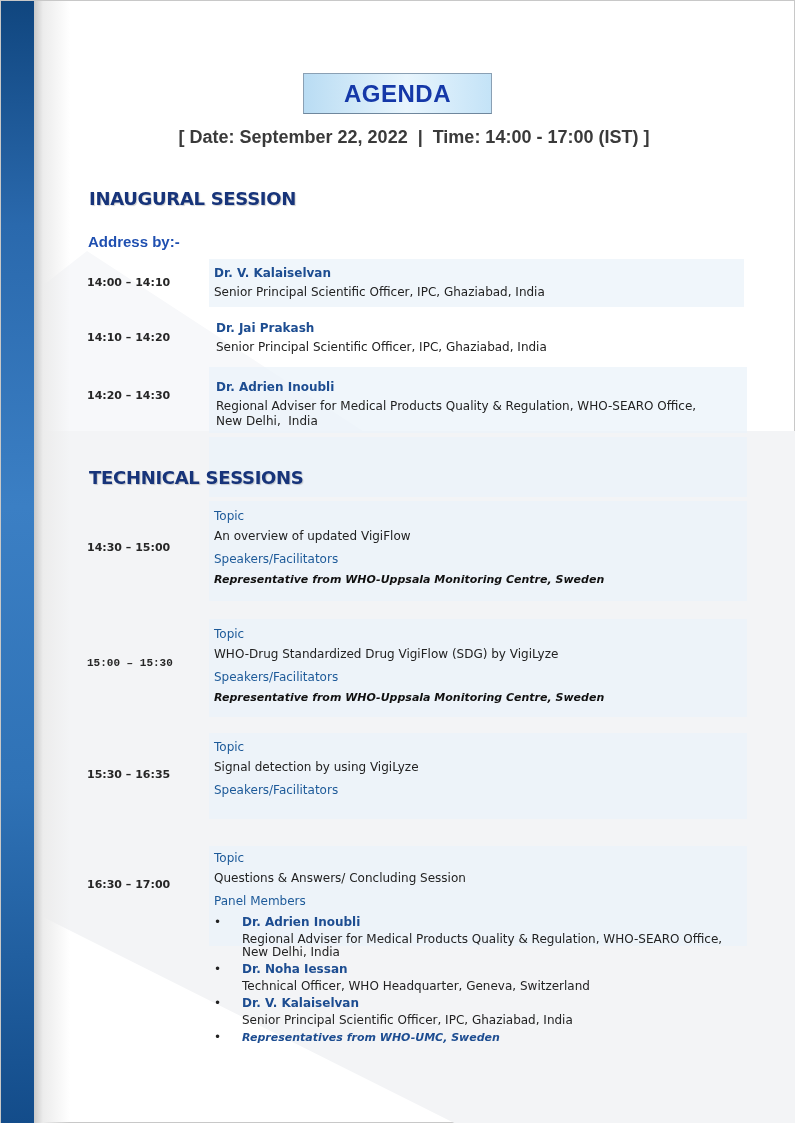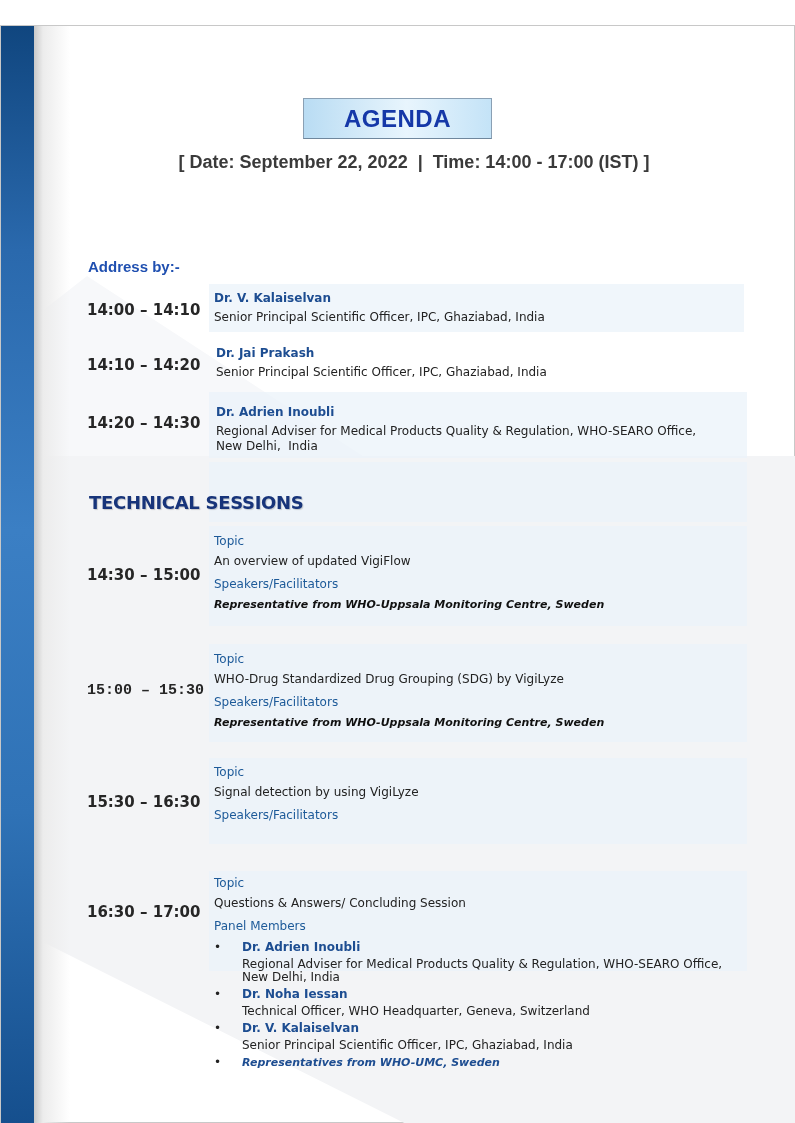--- a/index.html
+++ b/index.html
@@ -6,21 +6,20 @@
   body {
     width: 795px; height: 1123px; position: relative; overflow: hidden;
     background: #ffffff;
     font-family: "Liberation Sans", sans-serif;
     color: #222;
   }
   .frame {
     position: absolute; inset: 0;
     border: 1px solid #c8c8c8; box-sizing: border-box;
     background: #fff;
-    margin-top: 25px;
   }
   .stripe {
     position: absolute; left: 0; top: 0; width: 33px; height: 1123px;
     background: linear-gradient(to bottom, #10467f 0%, #2a69ad 20%, #3b7fc4 45%, #2f72b6 70%, #134c8a 100%);
   }
   .stripe-shadow {
     position: absolute; left: 33px; top: 0; width: 36px; height: 1123px;
     background: linear-gradient(to right, #c9c9c9 0%, #ececec 25%, rgba(255,255,255,0) 100%);
   }
   .bg-wedge1 {
@@ -58,21 +57,21 @@
     font-size: 18px; color: #17347a; letter-spacing: -0.3px;
     text-shadow: 1px 1px 1px rgba(0,0,0,0.18);
   }
   .address-by {
     position: absolute; left: 87px; top: 232px;
     font-weight: bold; font-size: 15px; color: #1f4fb0;
   }
   .time {
     position: absolute; left: 86px; width: 120px;
     font-family: "DejaVu Sans", sans-serif; font-weight: bold;
-    font-size: 15px; color: #262626; white-space: nowrap;
+    font-size: 11px; color: #262626; white-space: nowrap;
   }
   .entry {
     position: absolute; left: 213px; width: 530px;
     font-family: "DejaVu Sans", sans-serif; font-size: 12px; color: #222;
     line-height: 15px;
   }
   .name { font-weight: bold; color: #1d4d91; font-size: 12px; margin-bottom: 4px; }
   .label { font-weight: normal; color: #1d5a99; font-size: 12px; }
   .plain { font-size: 12px; color: #222; }
   .ital { font-style: italic; font-weight: bold; font-size: 11px; color: #111; }
@@ -101,20 +100,21 @@
   <div class="band" style="left:208px; top:845px; width:538px; height:100px;"></div>
 
   <div class="stripe"></div>
   <div class="stripe-shadow"></div>
 
   <div class="agenda-box">
     <span class="agenda-title">AGENDA</span>
   </div>
   <div class="date-line" style="white-space:pre;">[ Date: September 22, 2022  |  Time: 14:00 - 17:00 (IST) ]</div>
 
+  <div class="section-title" style="top:187px;">INAUGURAL SESSION</div>
   <div class="address-by">Address by:-</div>
 
   <div class="time" style="top:275px;">14:00 – 14:10</div>
   <div class="entry" style="top:265px;">
     <div class="name">Dr. V. Kalaiselvan</div>
     <div class="plain">Senior Principal Scientific Officer, IPC, Ghaziabad, India</div>
   </div>
 
   <div class="time" style="top:330px;">14:10 – 14:20</div>
   <div class="entry" style="top:320px; left:215px;">
@@ -139,28 +139,28 @@
     <div class="gap-m"></div>
     <div class="label">Speakers/Facilitators</div>
     <div class="gap-s"></div>
     <div class="ital">Representative from WHO-Uppsala Monitoring Centre, Sweden</div>
   </div>
 
   <div class="time" style="top:656px;font-family:Liberation Mono, monospace;">15:00 – 15:30</div>
   <div class="entry" style="top:626px;">
     <div class="label">Topic</div>
     <div class="gap-s"></div>
-    <div class="plain">WHO-Drug Standardized Drug Grouping (SDG) by VigiLyze</div>
+    <div class="plain">WHO-Drug Standardized Drug VigiFlow (SDG) by VigiLyze</div>
     <div class="gap-m"></div>
     <div class="label">Speakers/Facilitators</div>
     <div class="gap-s"></div>
     <div class="ital">Representative from WHO-Uppsala Monitoring Centre, Sweden</div>
   </div>
 
-  <div class="time" style="top:767px;">15:30 – 16:30</div>
+  <div class="time" style="top:767px;">15:30 – 16:35</div>
   <div class="entry" style="top:739px;">
     <div class="label">Topic</div>
     <div class="gap-s"></div>
     <div class="plain">Signal detection by using VigiLyze</div>
     <div class="gap-m"></div>
     <div class="label">Speakers/Facilitators</div>
     <div class="gap-s"></div>
   </div>
 
   <div class="time" style="top:877px;">16:30 – 17:00</div>

